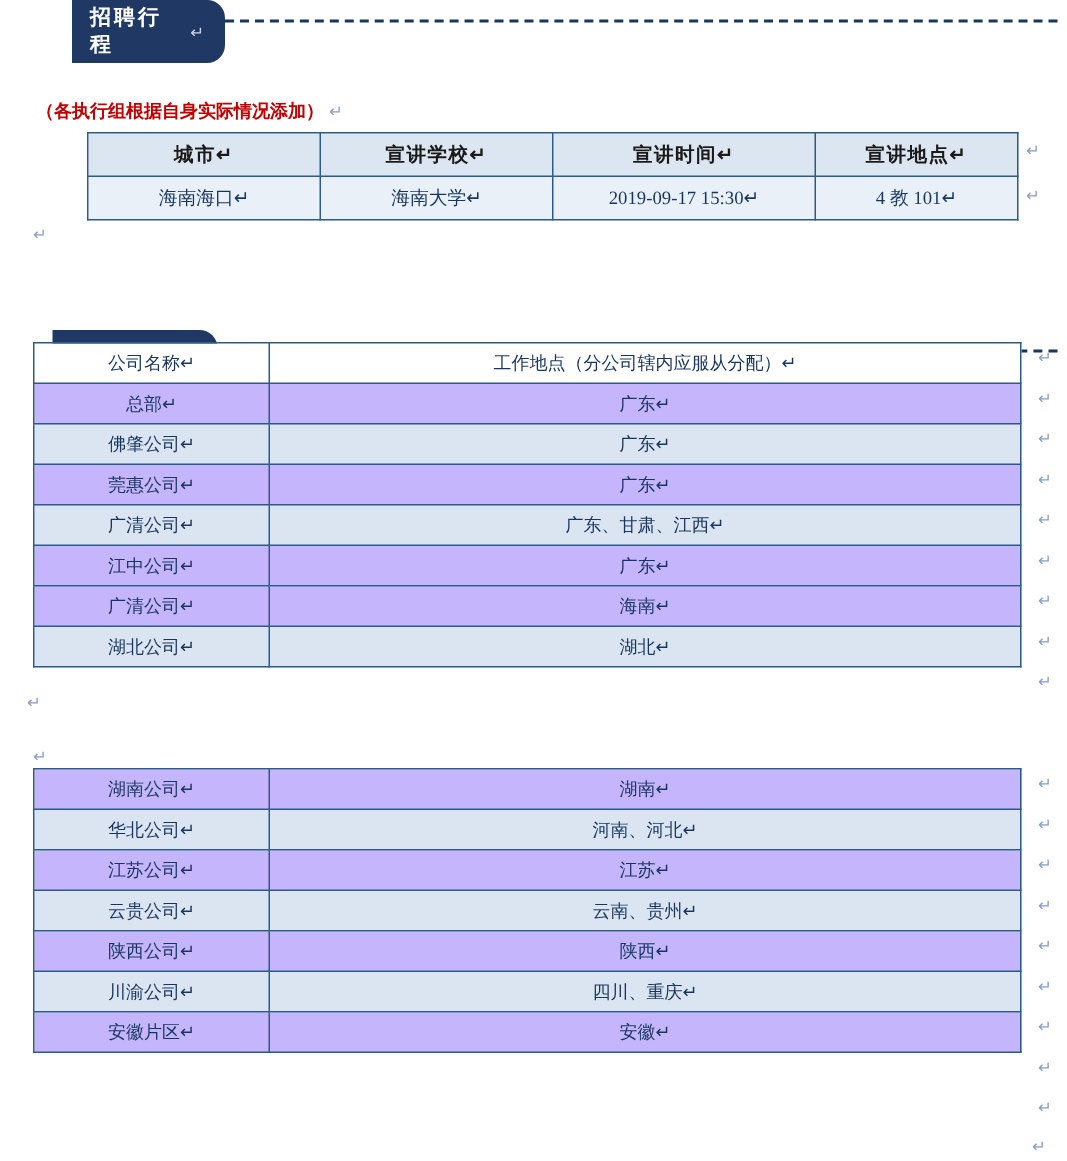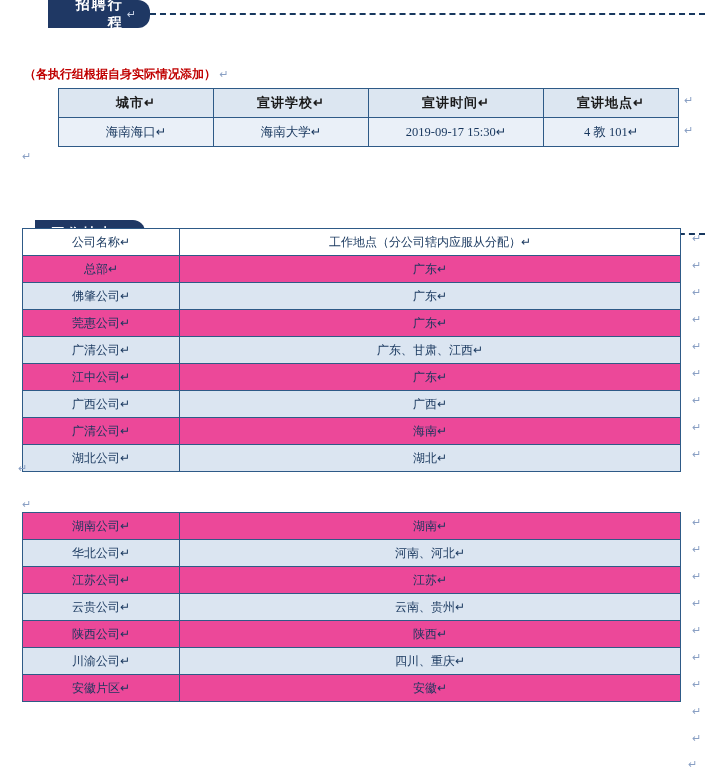--- a/index.html
+++ b/index.html
@@ -21,33 +21,32 @@
   .section {
     position: relative;
   }
   .banner-row {
     position: relative;
     height: 30px;
   }
   .banner {
     position: absolute;
     top: 0;
-    height: 28px;
+    height: 42px;
     background: #1f3864;
     color: #ffffff;
     font-size: 14px;
     font-weight: bold;
     letter-spacing: 2px;
     display: flex;
     align-items: center;
     justify-content: center;
     border-radius: 0 12px 12px 0;
     padding: 0 12px;
     box-sizing: border-box;
-    text-align: right;
   }
   .banner .pilcrow {
     font-weight: normal;
     font-size: 11px;
     color: #c9d3e6;
     margin-left: 3px;
   }
   .dashes {
     position: absolute;
     top: 13px;
@@ -121,21 +120,21 @@
   }
   .loc-table td {
     height: 26px;
     font-size: 12px;
     color: #17365d;
   }
   .loc-table tr.alt td {
     background: #dbe5f1;
   }
   .loc-table tr.plain td {
-    background: #ec4899;
+    background: #c4b5fd;
   }
 
   
   .outside-mark {
     position: absolute;
     color: #8aa0c4;
     font-size: 11px;
   }
 
   .stray {
@@ -225,24 +224,20 @@
       <td>广东↵</td>
     </tr>
     <tr class="alt">
       <td>广清公司↵</td>
       <td>广东、甘肃、江西↵</td>
     </tr>
     <tr class="plain">
       <td>江中公司↵</td>
       <td>广东↵</td>
     </tr>
-    <tr class="alt">
-      <td>广西公司↵</td>
-      <td>广西↵</td>
-    </tr>
     <tr class="plain">
       <td>广清公司↵</td>
       <td>海南↵</td>
     </tr>
     <tr class="alt">
       <td>湖北公司↵</td>
       <td>湖北↵</td>
     </tr>
   </tbody>
 </table>

